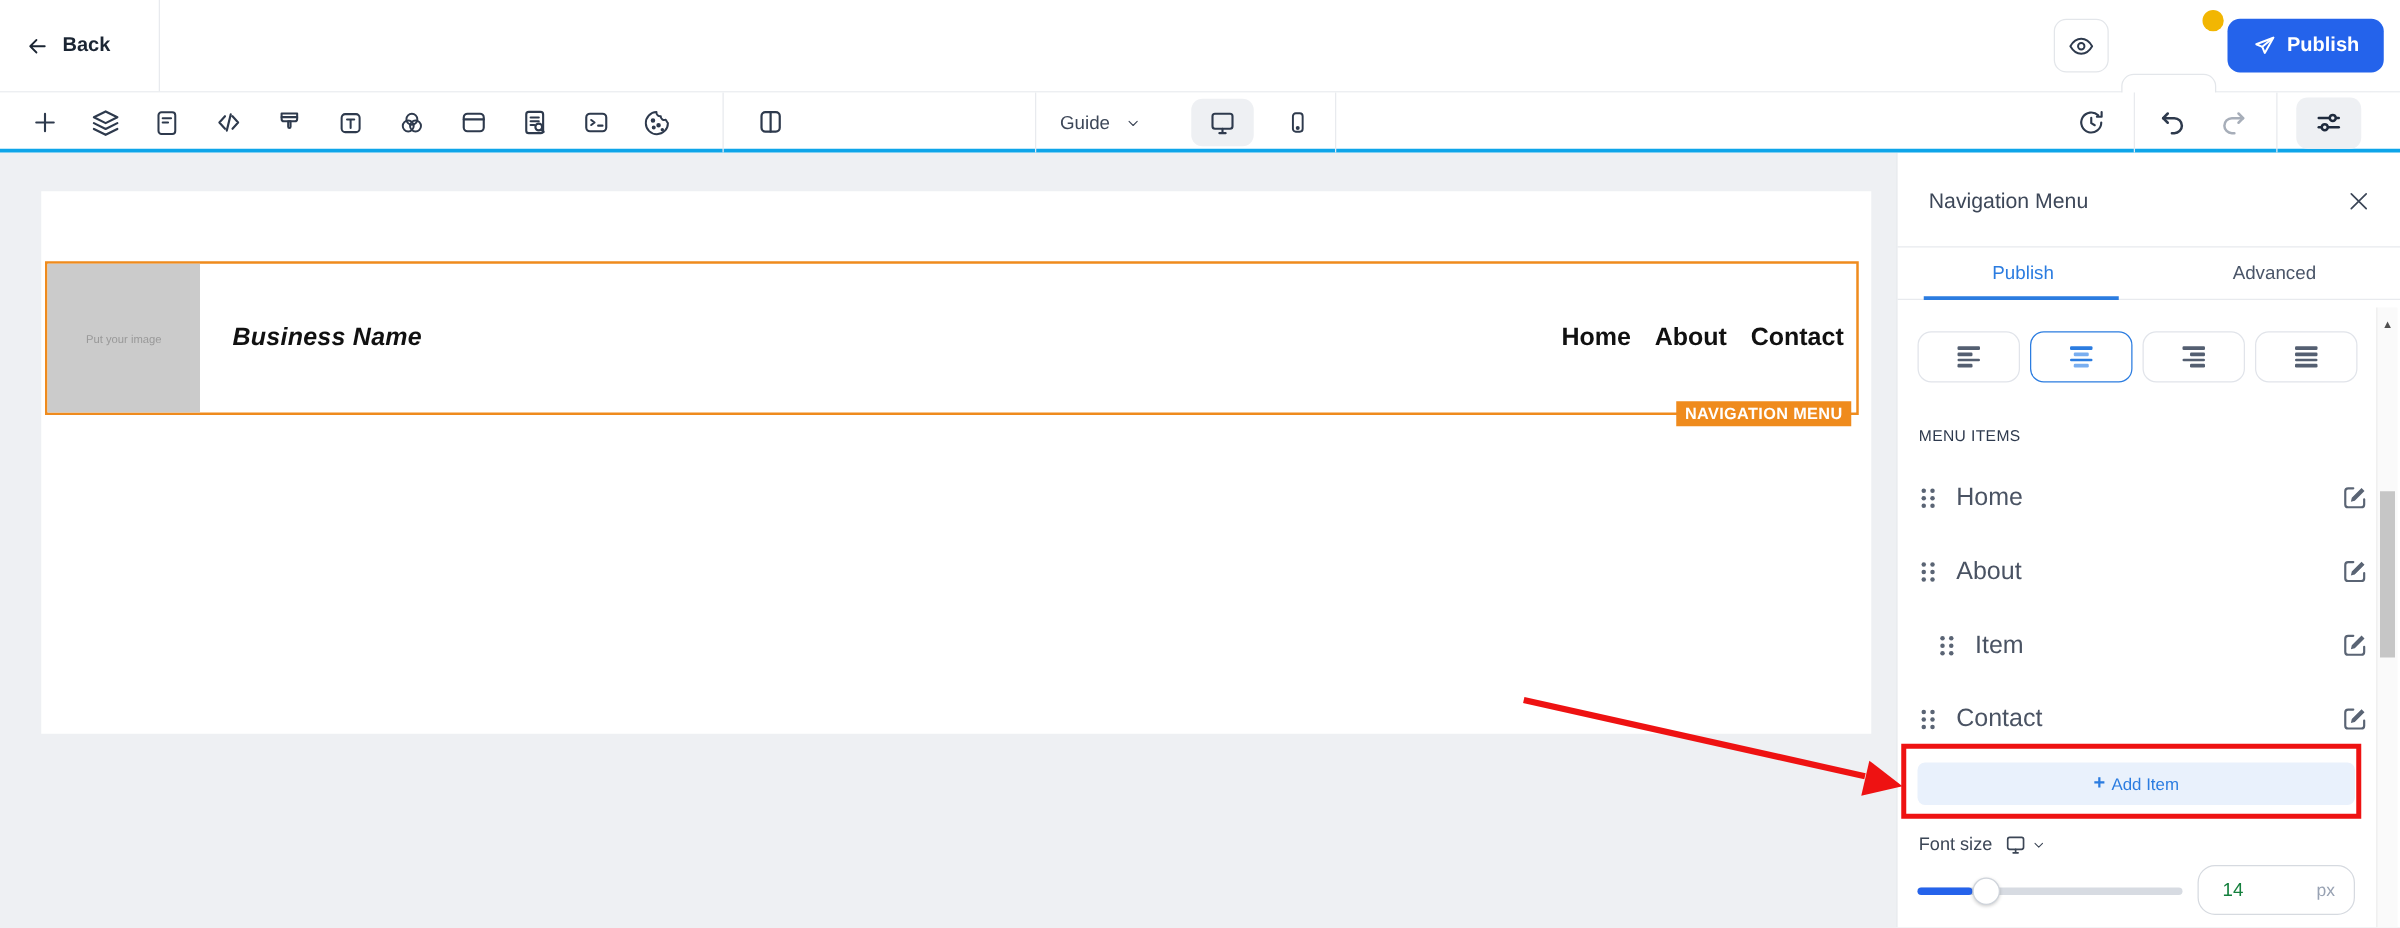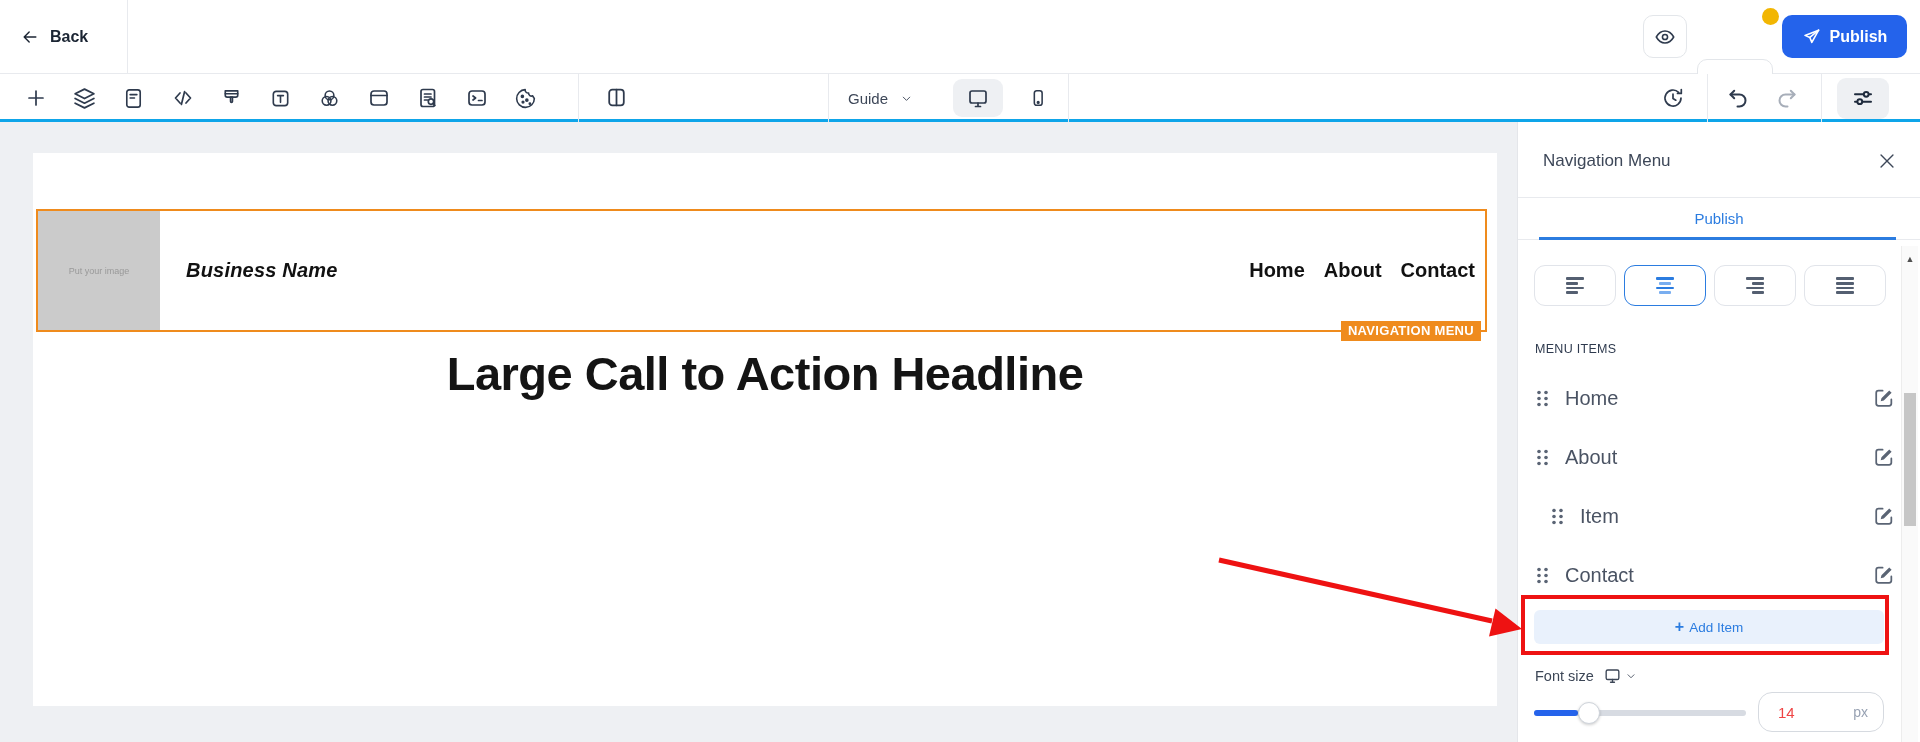--- a/index.html
+++ b/index.html
@@ -27,21 +27,21 @@
   .tl-columns { position:absolute; left:604px; top:11px; }
   .guide-wrap { position:absolute; left:848px; top:0; height:48px; display:flex; align-items:center; gap:12px; color:#3d4758; font-size:15px; cursor:pointer; }
   .device-wrap { position:absolute; left:953px; top:0; height:48px; display:flex; align-items:center; gap:10px; }
   .device-btn { width:50px; height:38px; border-radius:9px; display:flex; align-items:center; justify-content:center; color:#2e3a4d; cursor:pointer; }
   .device-btn.active { background:#eef0f3; }
   .tl-right { position:absolute; left:1660px; top:0; height:48px; display:flex; align-items:center; }
   .settings-btn { width:52px; height:41px; background:#eef0f3; border-radius:9px; display:flex; align-items:center; justify-content:center; color:#1f2b3d; cursor:pointer; }
   .dim { color:#a7aeb9; }
 
   
-  .canvas { position:absolute; left:33px; top:153px; width:1464px; height:553px; background:#fff; }
+  .canvas { position:absolute; left:33px; top:153px; width:1464px; height:434px; background:#fff; }
   .navbox { position:absolute; left:3px; top:56px; width:1451px; height:123px; border:2px solid #ef8b1d; background:#fff; }
   .logo-ph { position:absolute; left:0; top:0; width:122px; height:119px; background:#cbcbcb; display:flex; align-items:center; justify-content:center; cursor:pointer; }
   .logo-ph span { font-size:9px; color:#999; }
   .biz-name { position:absolute; left:148px; top:0; height:119px; display:flex; align-items:center; font-size:20px; font-weight:700; color:#111; letter-spacing:.2px;font-style:italic; }
   .nav-links { position:absolute; right:10px; top:0; height:119px; display:flex; align-items:center; gap:19px; }
   .nav-links span { font-size:20px; font-weight:700; color:#111; cursor:pointer; }
   .nav-badge { position:absolute; right:4px; bottom:-11px; background:#ef8b1d; color:#fff; font-size:13px; font-weight:700; padding:2px 7px 3px; letter-spacing:.3px; white-space:nowrap; }
   .headline { position:absolute; left:0; top:193px; width:100%; text-align:center; font-size:47px; font-weight:800; color:#141414; letter-spacing:-.5px; }
 
   
@@ -67,21 +67,21 @@
   .mi-edit { width:22px; height:22px; color:#5a6474; cursor:pointer; }
   .mi-indent { padding-left:15px; }
   .add-item { position:absolute; left:16px; top:488px; width:350px; height:34px; background:#e9f1fc; border-radius:6px; display:flex; align-items:center; justify-content:center; gap:5px; color:#2b7ce0; font-size:13.5px; cursor:pointer; }
   .add-item .plus { font-weight:700; font-size:16px; line-height:1; }
   .fontsize-row { position:absolute; left:17px; top:544px; display:flex; align-items:center; gap:9px; color:#3c4656; font-size:14.5px; }
   .fs-dev { display:flex; align-items:center; gap:3px; color:#3c4656; cursor:pointer; }
   .slider { position:absolute; left:16px; top:588px; width:212px; height:6px; border-radius:3px; background:#d7dbe2; cursor:pointer; }
   .slider-fill { position:absolute; left:0; top:0; height:6px; width:44px; border-radius:3px; background:#2563eb; }
   .slider-thumb { position:absolute; left:44px; top:-8px; width:22px; height:22px; border-radius:50%; background:#fff; border:1px solid #cfd4db; box-shadow:0 1px 3px rgba(0,0,0,.2); cursor:grab; }
   .fs-box { position:absolute; left:240px; top:570px; width:126px; height:40px; border:1.5px solid #d6dae0; border-radius:14px; display:flex; align-items:center; justify-content:space-between; padding:0 15px 0 19px; }
-  .fs-val { font-size:15px; color:#ef4444; }
+  .fs-val { font-size:15px; color:#15803d; }
   .fs-unit { font-size:14px; color:#98a2b3; }
 
   
   .pscroll { position:absolute; left:1901px; top:246px; width:17px; height:496px; background:#fafafa; border-left:1px solid #ededed; z-index:6; }
   .pscroll-up { position:absolute; left:0; top:8px; width:16px; text-align:center; font-size:9px; color:#505050; cursor:pointer; }
   .pscroll-thumb { position:absolute; left:2px; top:147px; width:12px; height:133px; background:#c6c6c6; cursor:grab; }
 
   
   .red-box { position:absolute; left:1521px; top:595px; width:368px; height:60px; border:4px solid #ee1212; z-index:8; pointer-events:none; }
   .arrow-svg { position:absolute; left:0; top:0; z-index:8; pointer-events:none; }
@@ -277,34 +277,34 @@
         <span>Put your image</span>
       </div>
       <div class="biz-name">Business Name</div>
       <div class="nav-links">
         <span>Home</span>
         <span>About</span>
         <span>Contact</span>
       </div>
       <div class="nav-badge">NAVIGATION MENU</div>
     </div>
-    <div class="headline">Large Call to Action Headline</div>
   </div>
 
   <div class="panel">
     <div class="panel-head">
       <div class="panel-title">Navigation Menu</div>
       <div class="panel-close">
           <svg class="ic" width="22" height="22" viewBox="0 0 24 24" style="stroke-width:1.5">
             <path d="M5.5 5.5l13 13M18.5 5.5l-13 13"></path>
           </svg>
         </div>
     </div>
     <div class="tabs">
       <div class="tab active">Publish</div>
+      <div class="tab">Advanced</div>
     </div>
 
     <div class="align-row">
       <div class="align-btn">
         <span class="bars">
             <i style="width:18px"></i>
             <i style="width:12px"></i>
             <i style="width:18px"></i>
             <i style="width:12px"></i>
           </span>

